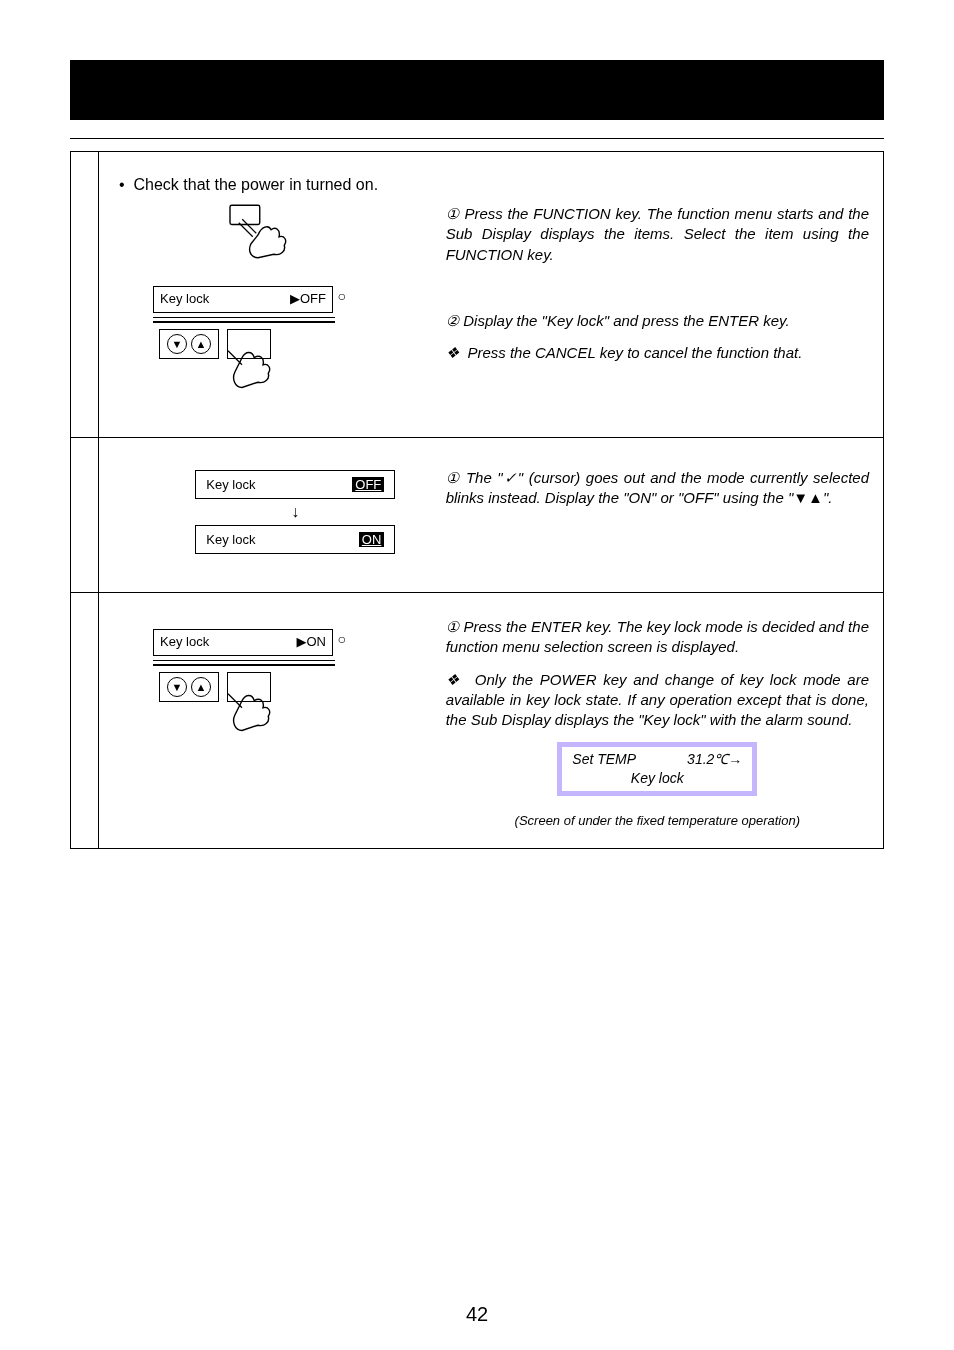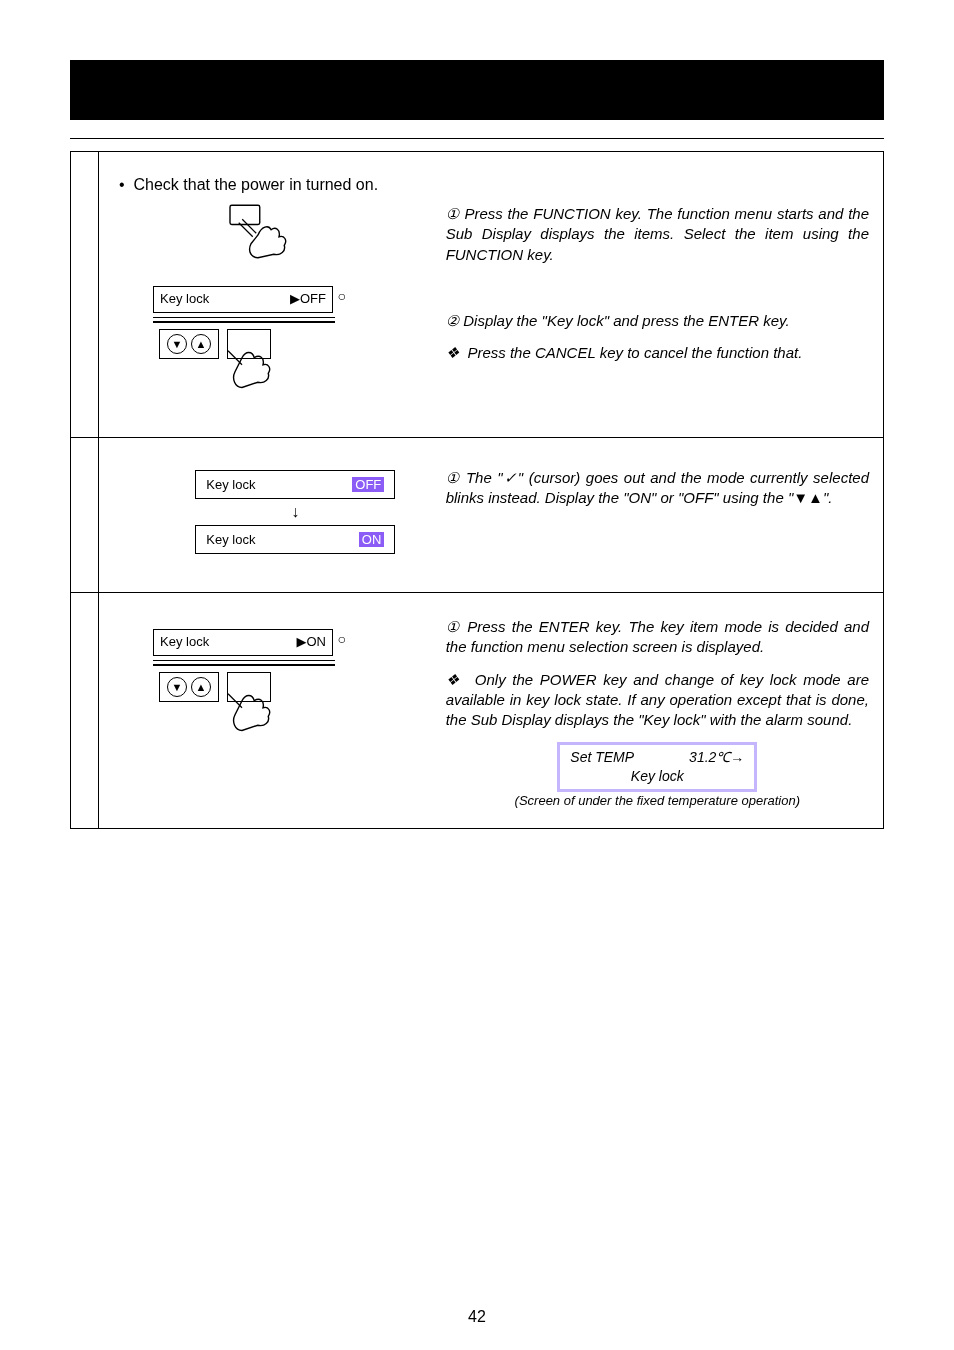--- a/index.html
+++ b/index.html
@@ -21,27 +21,27 @@
   .lcd-underline-2 { border-bottom:2px solid #000; height:4px; margin-top:1px; }
   .led-dot { position:absolute; right:-14px; bottom:8px; font-size:14px; }
   .keypad { display:flex; align-items:center; gap:4px; margin-top:6px; margin-left:10px; }
   .kbox { border:1.5px solid #000; width:60px; height:30px; display:flex; align-items:center; justify-content:center; gap:4px; }
   .kcirc { width:20px; height:20px; border:1.3px solid #000; border-radius:50%; display:flex; align-items:center; justify-content:center; font-size:11px; }
   .kwide { border:1.5px solid #000; width:44px; height:30px; margin-left:4px; }
   .hand { width:70px; height:70px; }
   .hand svg { width:100%; height:100%; }
   .hand-top-right { margin-left:110px; margin-top:-4px; }
   .hand-below { margin-left:94px; margin-top:-10px; }
-  .inv { background:#8b5cf6; color:#fff; padding:0 3px; }
+  .inv { background:#000000; color:#fff; padding:0 3px;text-decoration:underline; }
   .down-arrow { text-align:center; font-size:16px; margin:4px 0; }
   .para { margin-bottom:12px; }
-  .small-lcd2 { border:3px solid #c4b5fd; font-size:14px; width:200px; padding:3px 6px; text-align:center; }
+  .small-lcd2 { border:5px solid #c4b5fd; font-size:14px; width:200px; padding:3px 6px; text-align:center; }
   .small-lcd2 .r1 { display:flex; justify-content:space-between; padding:0 4px; }
-  .caption { font-size:13px; text-align:right; margin-top:0; }
-  .page-num { position:absolute; bottom:24px; width:100%; left:0; text-align:center; font-size:16px; }
+  .caption { font-size:13px; text-align:right; margin-top:16px; }
+  .page-num { position:absolute; bottom:24px; width:100%; left:0; text-align:center; font-size:20px; }
   .lcd-stack { display:flex; flex-direction:column; align-items:center; }
   .lcd-stack .scr-lcd { width:200px; padding:6px 10px; }
   .rt-wrap { margin-left:40px; }
   .diamond { margin-left:0; }
 </style>
 </head>
 <body>
 
 <div class="page">
   <div class="black-band"></div>
@@ -162,21 +162,21 @@
               </div>
               <div class="hand hand-below">
                 <svg viewBox="0 0 80 80">
                       <path d="M40 10 C44 2 52 2 54 10 C60 6 66 10 64 18 C70 16 74 22 70 28 C72 34 66 40 58 38 L40 44 C32 44 28 34 32 26 Z" fill="none" stroke="#000" stroke-width="1.6"></path>
                       <path d="M24 2 L40 18" stroke="#000" stroke-width="1.4"></path>
                     </svg>
               </div>
             </div>
             <div class="col-right">
               <div style="height:10px"></div>
-              <p class="para"><span>①</span> <span>Press the ENTER key.  The key item mode is decided and the function menu selection screen is displayed.</span></p>
+              <p class="para"><span>①</span> <span>Press the ENTER key.  The key lock mode is decided and the function menu selection screen is displayed.</span></p>
               <p class="para diamond"><span>❖</span>&nbsp; <span>Only the POWER key and change of key lock mode are available in key lock state.  If any operation except that is done, the Sub Display displays the "Key lock" with the alarm sound.</span></p>
               <div style="display:flex; flex-direction:column; align-items:center;">
                 <div class="small-lcd2">
                   <div class="r1">
                     <span>Set TEMP</span>
                     <span>31.2℃→</span>
                   </div>
                   <div>Key lock</div>
                 </div>
                 <div class="caption">(Screen of under the fixed temperature operation)</div>

